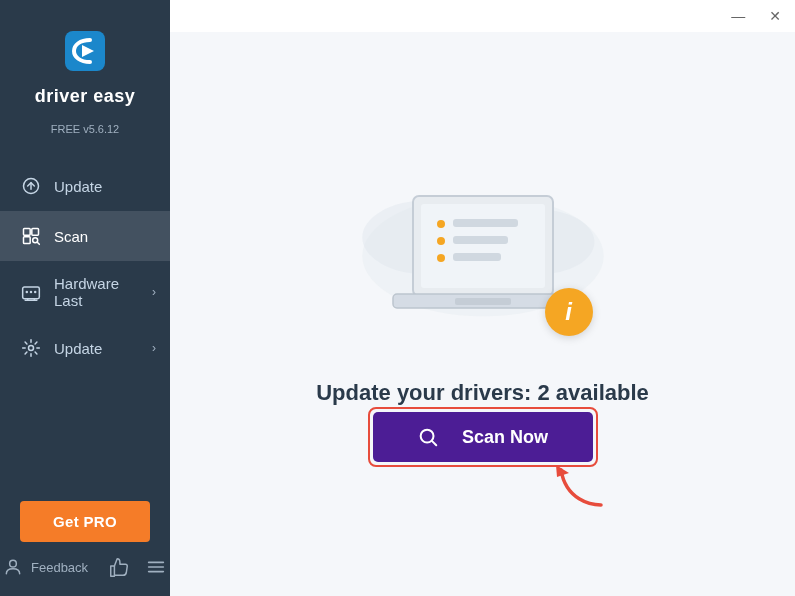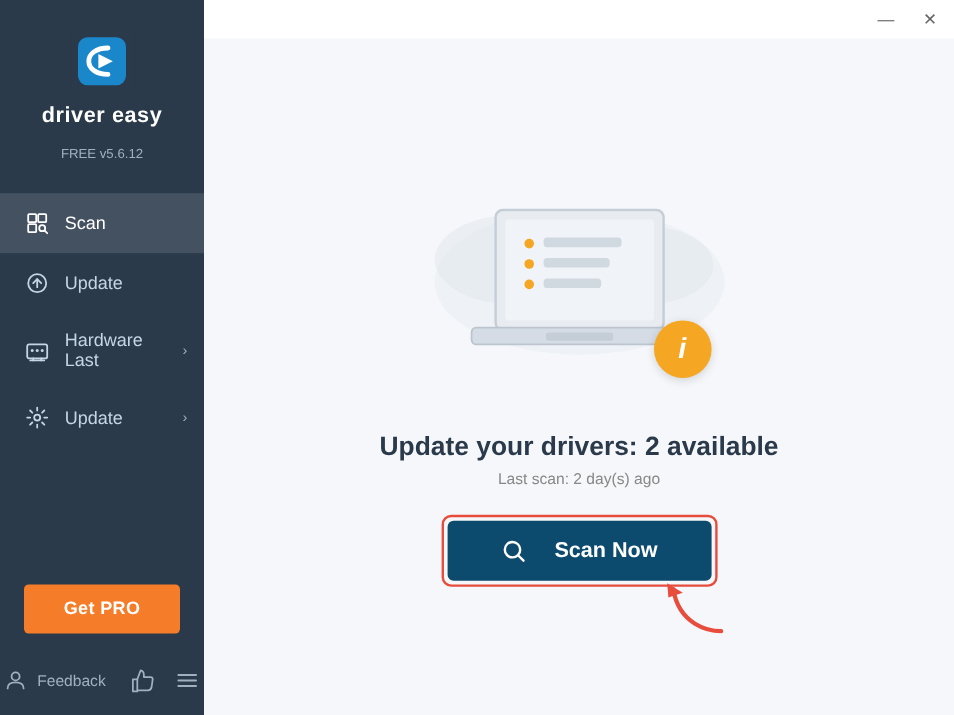--- a/index.html
+++ b/index.html
@@ -138,21 +138,21 @@
       width: 130px;
       padding: 12px 0;
       background: #f57c28;
       color: #fff;
       font-size: 15px;
       font-weight: bold;
       border: none;
       border-radius: 4px;
       cursor: pointer;
       text-align: center;
-      margin-bottom: 16px;
+      margin-bottom: 2px;
       letter-spacing: 0.3px;
     }
 
     .sidebar-footer {
       width: 100%;
       display: flex;
       align-items: center;
       justify-content: space-between;
       padding: 12px 3px 18px;
     }
@@ -260,21 +260,21 @@
       pointer-events: none;
     }
 
     .scan-btn {
       display: flex;
       align-items: center;
       justify-content: center;
       gap: 23px;
       width: 220px;
       padding: 14px 0;
-      background: #0c4a6e;
+      background: #4c1d95;
       color: #fff;
       font-size: 18px;
       font-weight: bold;
       border: none;
       border-radius: 5px;
       cursor: pointer;
       position: relative;
       z-index: 1;
     }
 
@@ -307,43 +307,43 @@
         <path d="M30 14 C20 14 14 19 14 25 C14 31 20 36 30 36" stroke="#fff" stroke-width="4" fill="none" stroke-linecap="round"></path>
 
         <path d="M22 19 L34 25 L22 31 Z" fill="#fff"></path>
       </svg>
     </div>
     <div class="logo-text">driver easy</div>
     <div class="logo-version">FREE v5.6.12</div>
   </div>
 
   <div class="nav-items">
+
+    <div class="nav-item">
+      <div class="nav-icon">
+        <svg viewBox="0 0 24 24" xmlns="http://www.w3.org/2000/svg">
+          <circle cx="12" cy="12" r="9" fill="none" stroke="currentColor" stroke-width="1.8"></circle>
+          <path d="M8 12 L12 8 L16 12" stroke="currentColor" stroke-width="1.8" fill="none" stroke-linecap="round" stroke-linejoin="round"></path>
+          <line x1="12" y1="8" x2="12" y2="16" stroke="currentColor" stroke-width="1.8" stroke-linecap="round"></line>
+        </svg>
+      </div>
+      <span>Update</span>
+    </div>
 
     <div class="nav-item active">
       <div class="nav-icon">
         <svg viewBox="0 0 24 24" xmlns="http://www.w3.org/2000/svg">
           <rect x="3" y="3" width="8" height="8" rx="1" fill="none" stroke="currentColor" stroke-width="1.8"></rect>
           <rect x="13" y="3" width="8" height="8" rx="1" fill="none" stroke="currentColor" stroke-width="1.8"></rect>
           <rect x="3" y="13" width="8" height="8" rx="1" fill="none" stroke="currentColor" stroke-width="1.8"></rect>
           <circle cx="17" cy="17" r="3" fill="none" stroke="currentColor" stroke-width="1.8"></circle>
           <line x1="19.5" y1="19.5" x2="22" y2="22" stroke="currentColor" stroke-width="1.8" stroke-linecap="round"></line>
         </svg>
       </div>
       <span>Scan</span>
-    </div>
-
-    <div class="nav-item">
-      <div class="nav-icon">
-        <svg viewBox="0 0 24 24" xmlns="http://www.w3.org/2000/svg">
-          <circle cx="12" cy="12" r="9" fill="none" stroke="currentColor" stroke-width="1.8"></circle>
-          <path d="M8 12 L12 8 L16 12" stroke="currentColor" stroke-width="1.8" fill="none" stroke-linecap="round" stroke-linejoin="round"></path>
-          <line x1="12" y1="8" x2="12" y2="16" stroke="currentColor" stroke-width="1.8" stroke-linecap="round"></line>
-        </svg>
-      </div>
-      <span>Update</span>
     </div>
 
     <div class="nav-item">
       <div class="nav-icon">
         <svg viewBox="0 0 24 24" xmlns="http://www.w3.org/2000/svg">
           <rect x="2" y="6" width="20" height="14" rx="2" fill="none" stroke="currentColor" stroke-width="1.8"></rect>
           <line x1="8" y1="20" x2="8" y2="22" stroke="currentColor" stroke-width="1.8" stroke-linecap="round"></line>
           <line x1="16" y1="20" x2="16" y2="22" stroke="currentColor" stroke-width="1.8" stroke-linecap="round"></line>
           <line x1="5" y1="22" x2="19" y2="22" stroke="currentColor" stroke-width="1.8" stroke-linecap="round"></line>
           <circle cx="7" cy="12" r="1.5" fill="currentColor"></circle>
@@ -420,21 +420,20 @@
 
       <rect x="72" y="112" width="56" height="7" rx="2" fill="#c5cdd6"></rect>
     </svg>
 
     <div class="info-badge">
       <span>i</span>
     </div>
   </div>
 
   <div class="main-title">Update your drivers: 2 available</div>
-  <div class="main-subtitle">Last scan: 2 day(s) ago</div>
 
   <div class="scan-btn-wrapper" style="position:relative; display:inline-block;">
     <div class="scan-btn-highlight"></div>
     <button class="scan-btn">
 
       <svg width="22" height="22" viewBox="0 0 24 24" fill="none" xmlns="http://www.w3.org/2000/svg">
         <circle cx="11" cy="11" r="7" stroke="#fff" stroke-width="2.2"></circle>
         <line x1="16.5" y1="16.5" x2="21" y2="21" stroke="#fff" stroke-width="2.2" stroke-linecap="round"></line>
       </svg>
       <span>Scan Now</span>

